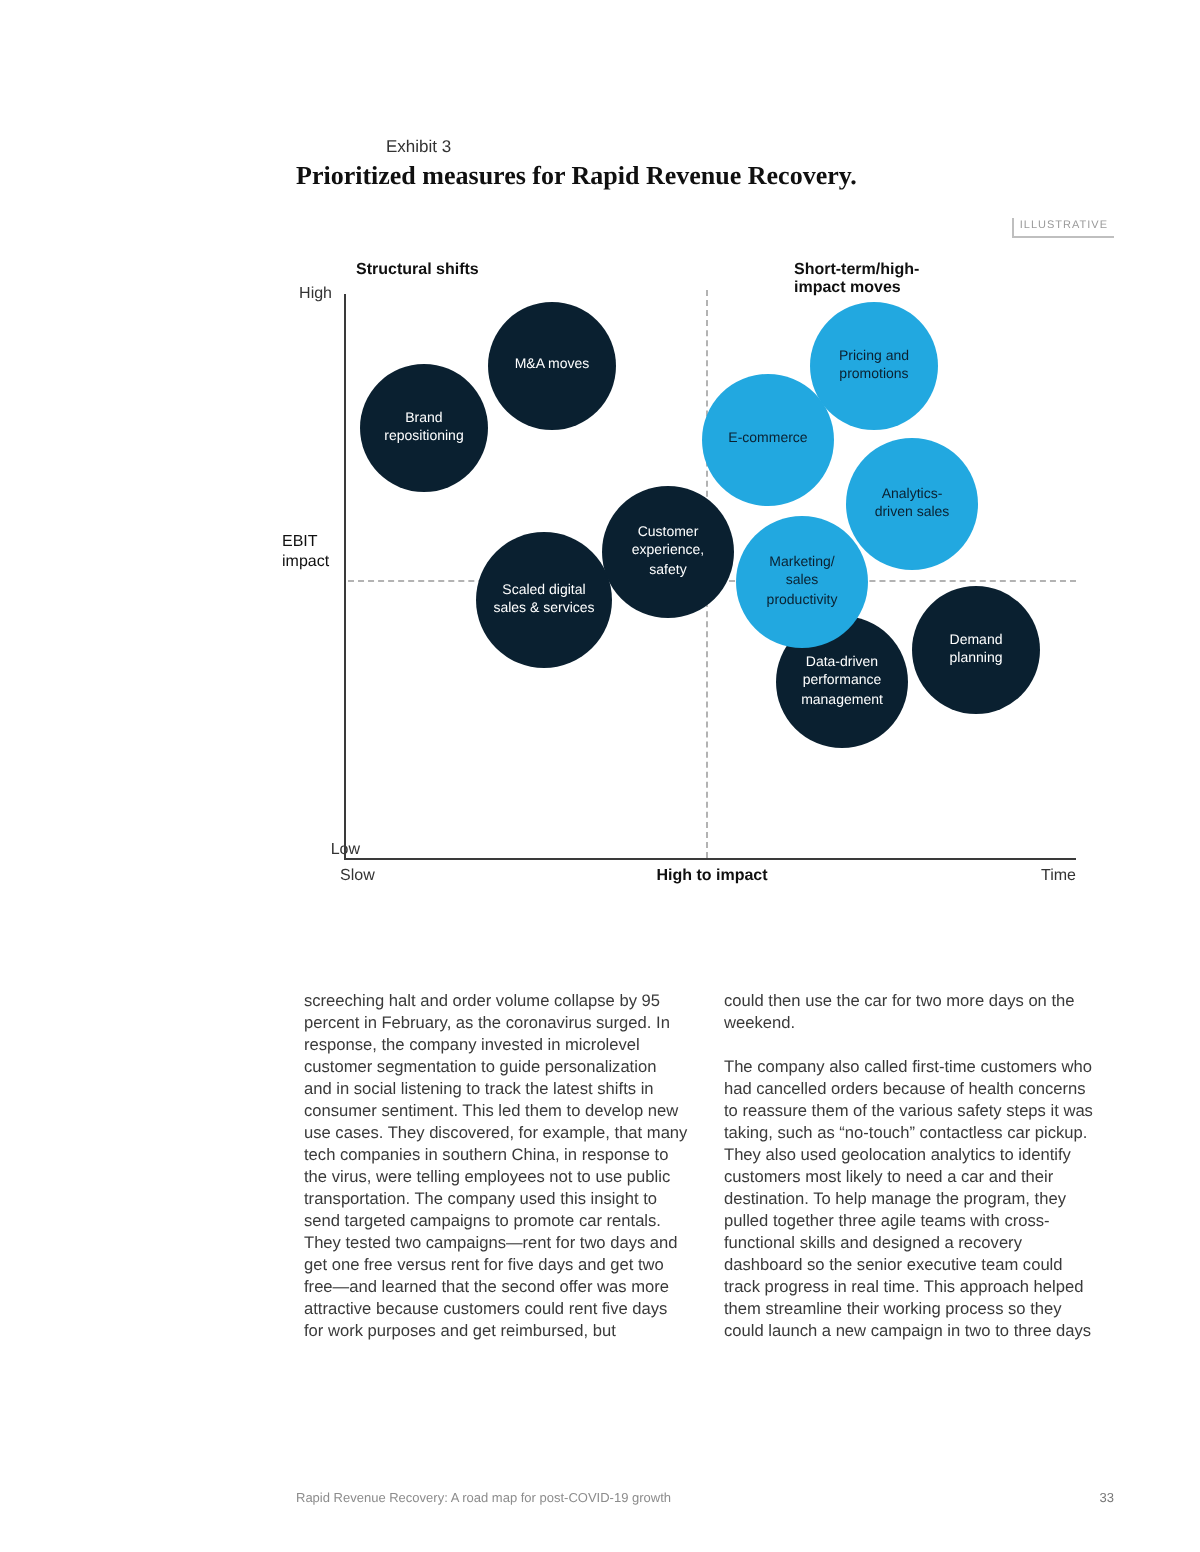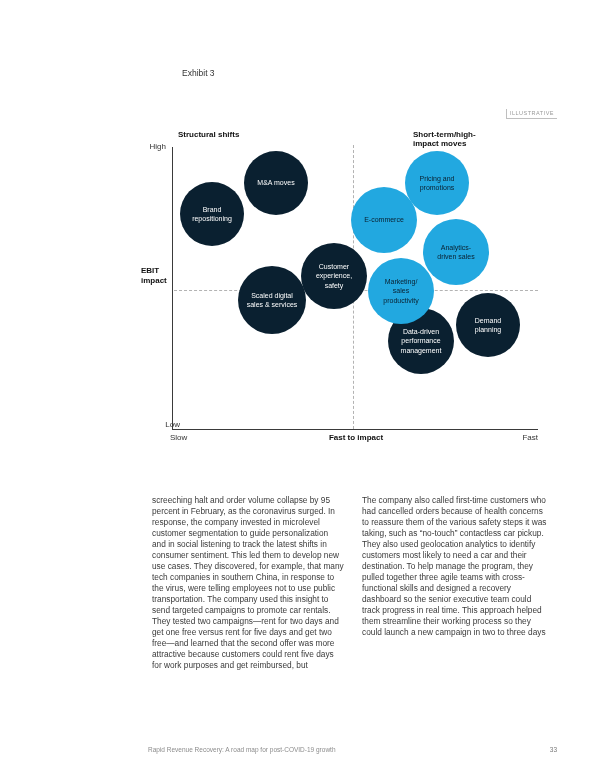--- a/index.html
+++ b/index.html
@@ -2,47 +2,47 @@
 <html><head>
 <meta charset="utf-8">
 <style>
   html,body { margin:0; padding:0; background:#ffffff; }
   .page {
     position:relative; width:600px; height:776px; background:#ffffff;
     font-family:"Liberation Sans", sans-serif; overflow:hidden;
   }
   .abs { position:absolute; }
 
-  .exhibit-label { left:141px; top:68px; font-size:8.5px; color:#333;padding-left:41px; }
+  .exhibit-label { left:152px; top:68px; font-size:8.5px; color:#333;padding-left:41px; }
   .exhibit-title {
     left:148px; top:80px; width:360px;
     font-family:"Liberation Serif", serif; font-weight:bold;
     font-size:13px; color:#101010;
   }
   .illustrative-tag {
     top:109px; right:43px;
     font-size:5.5px; letter-spacing:.5px; color:#9a9a9a;
     border-left:1px solid #bfbfbf; border-bottom:1px solid #bfbfbf;
     padding:1px 3px 2px 3px; text-transform:uppercase;
   }
 
   
   .chart-layer { left:0; top:0; width:476px; height:470px; }
   .sec-header { font-size:8px; font-weight:bold; color:#101010; }
   .sec-header.left  { left:178px; top:130px; }
-  .sec-header.right { left:397px; top:130px;margin-left:16px; }
+  .sec-header.right { left:397px; top:130px; }
   .axis-y { left:172px; top:147px; width:1px; height:282px; background:#3a3a3a; }
   .axis-x { left:172px; top:429px; width:366px; height:1px; background:#3a3a3a; }
   .dash-h { left:174px; top:290px; width:364px; height:0; border-top:1px dashed #b3b3b3; }
   .dash-v { left:353px; top:145px; width:0; height:284px; border-left:1px dashed #b3b3b3; }
   .ylab { font-size:8px; color:#333; text-align:right; width:36px; }
   .ylab.high { left:130px; top:142px; }
   .ylab.low  { left:144px; top:420px; }
   .y-title {
-    left:141px; top:266px; font-size:8px; font-weight:bold; color:#101010;
+    left:141px; top:266px; font-size:8px; font-weight:normal; color:#101010;
     line-height:10px; white-space:pre-line;
   }
   .xlab { font-size:8px; color:#333; }
   .xlab.slow { left:170px; top:433px; }
   .xlab.fast { left:500px; top:433px; width:38px; text-align:right; }
   .x-title { left:291px; top:433px; width:130px; text-align:center; font-size:8px; font-weight:bold; color:#101010; }
 
   .bubble {
     position:absolute; border-radius:50%;
     display:flex; align-items:center; justify-content:center;
@@ -59,39 +59,40 @@
 
   .footer-left { left:148px; top:746px; font-size:6.5px; color:#8c8c8c; }
   .footer-page { left:500px; top:746px; width:57px; text-align:right; font-size:6.5px; color:#777; }
 </style>
 </head>
 <body>
 
 <div class="page">
 
   <div class="abs exhibit-label">Exhibit 3</div>
+  <div class="abs exhibit-title">Prioritized measures for Rapid Revenue Recovery.</div>
   <div class="abs illustrative-tag">ILLUSTRATIVE</div>
 
   <div class="abs chart-layer" id="chart-layer">
     <div class="abs sec-header left">Structural shifts</div>
     <div class="abs sec-header right">Short-term/high-impact moves</div>
 
     <div class="abs ylab high">High</div>
     <div class="abs ylab low">Low</div>
     <div class="abs y-title">EBIT
 impact</div>
 
     <div class="abs dash-h"></div>
     <div class="abs dash-v"></div>
     <div class="abs axis-y"></div>
     <div class="abs axis-x"></div>
 
     <div class="abs xlab slow">Slow</div>
-    <div class="abs x-title">Fast to impact</div>
-    <div class="abs xlab fast">Fast</div>
+    <div class="abs x-title">High to impact</div>
+    <div class="abs xlab fast">Time</div>
 
   <div class="bubble" style="left: 180px; top: 182px; height: 64px; width: 64px; background: rgb(10, 32, 48); color: rgb(255, 255, 255);">Brand
 repositioning</div>
       <div class="bubble" style="left: 244px; top: 151px; height: 64px; width: 64px; background: rgb(10, 32, 48); color: rgb(255, 255, 255);">M&amp;A moves</div>
       <div class="bubble" style="left: 238px; top: 266px; height: 68px; width: 68px; background: rgb(10, 32, 48); color: rgb(255, 255, 255);">Scaled digital
 sales &amp; services</div>
       <div class="bubble" style="left: 301px; top: 243px; height: 66px; width: 66px; background: rgb(10, 32, 48); color: rgb(255, 255, 255);">Customer
 experience,
 safety</div>
       <div class="bubble" style="left: 405px; top: 151px; height: 64px; width: 64px; background: rgb(34, 168, 224); color: rgb(10, 32, 48);">Pricing and
@@ -106,19 +107,20 @@
 sales
 productivity</div>
       <div class="bubble" style="left: 456px; top: 293px; height: 64px; width: 64px; background: rgb(10, 32, 48); color: rgb(255, 255, 255);">Demand
 planning</div>
     </div>
 
   <div class="abs col left">
     <p>screeching halt and order volume collapse by 95 percent in February, as the coronavirus surged. In response, the company invested in microlevel customer segmentation to guide personalization and in social listening to track the latest shifts in consumer sentiment. This led them to develop new use cases. They discovered, for example, that many tech companies in southern China, in response to the virus, were telling employees not to use public transportation. The company used this insight to send targeted campaigns to promote car rentals. They tested two campaigns—rent for two days and get one free versus rent for five days and get two free—and learned that the second offer was more attractive because customers could rent five days for work purposes and get reimbursed, but</p>
   </div>
   <div class="abs col right">
+    <p>could then use the car for two more days on the weekend.</p>
     <p>The company also called first-time customers who had cancelled orders because of health concerns to reassure them of the various safety steps it was taking, such as “no-touch” contactless car pickup. They also used geolocation analytics to identify customers most likely to need a car and their destination. To help manage the program, they pulled together three agile teams with cross-functional skills and designed a recovery dashboard so the senior executive team could track progress in real time. This approach helped them streamline their working process so they could launch a new campaign in two to three days</p>
   </div>
 
   <div class="abs footer-left">Rapid Revenue Recovery: A road map for post-COVID-19 growth</div>
   <div class="abs footer-page">33</div>
 
 </div>
 
 </body></html>

